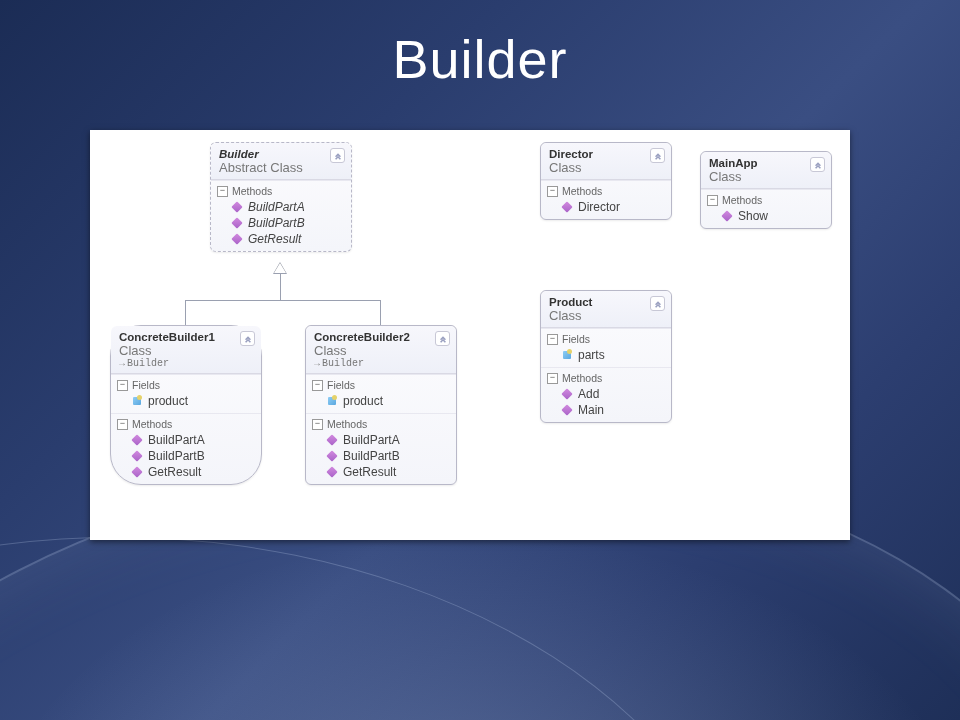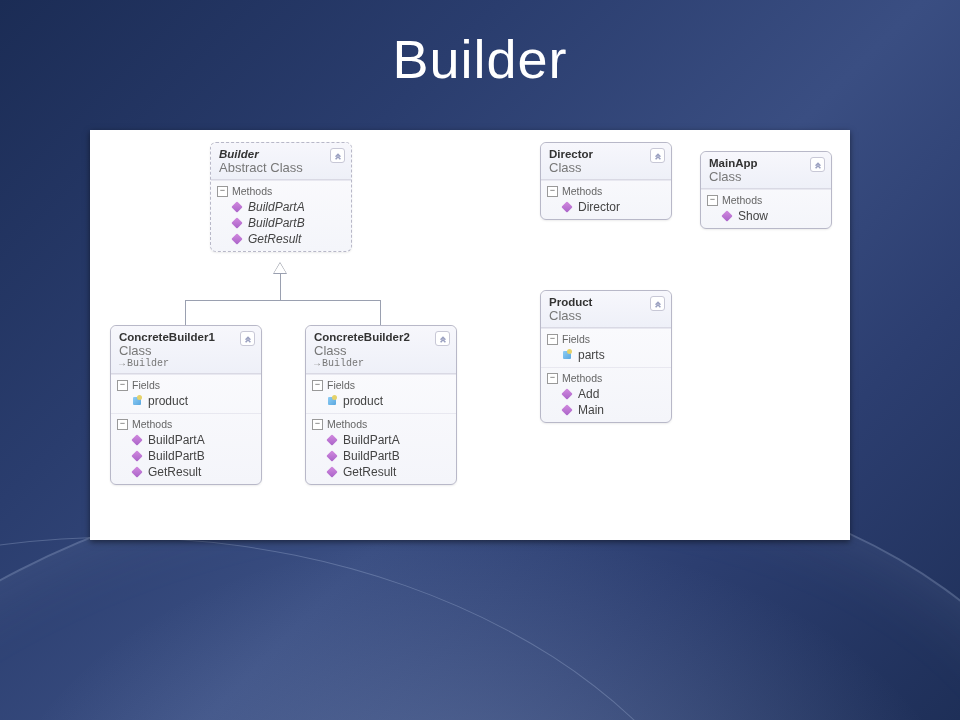--- a/index.html
+++ b/index.html
@@ -257,21 +257,21 @@
             <span class="toggle">−</span>
             <span>Methods</span>
           </div>
         <div class="member">
             <span class="ico method"></span>
             <span>Show</span>
           </div>
       </div>
     </div>
 
-    <div class="cls" style="left:20px; top:195px; width:150px;">
+    <div class="cls" style="left:20px; top:195px; width:150px;border-radius:31px;">
       <div class="hdr">
         <div class="cname">ConcreteBuilder1</div>
         <div class="ctype">Class</div>
         <div class="cbase"><span class="arrow">→</span><span>Builder</span></div>
         <div class="chev">
             <svg viewBox="0 0 10 10">
               <polyline points="2,6 5,3 8,6"></polyline>
               <polyline points="2,9 5,6 8,9"></polyline>
             </svg>
           </div>

